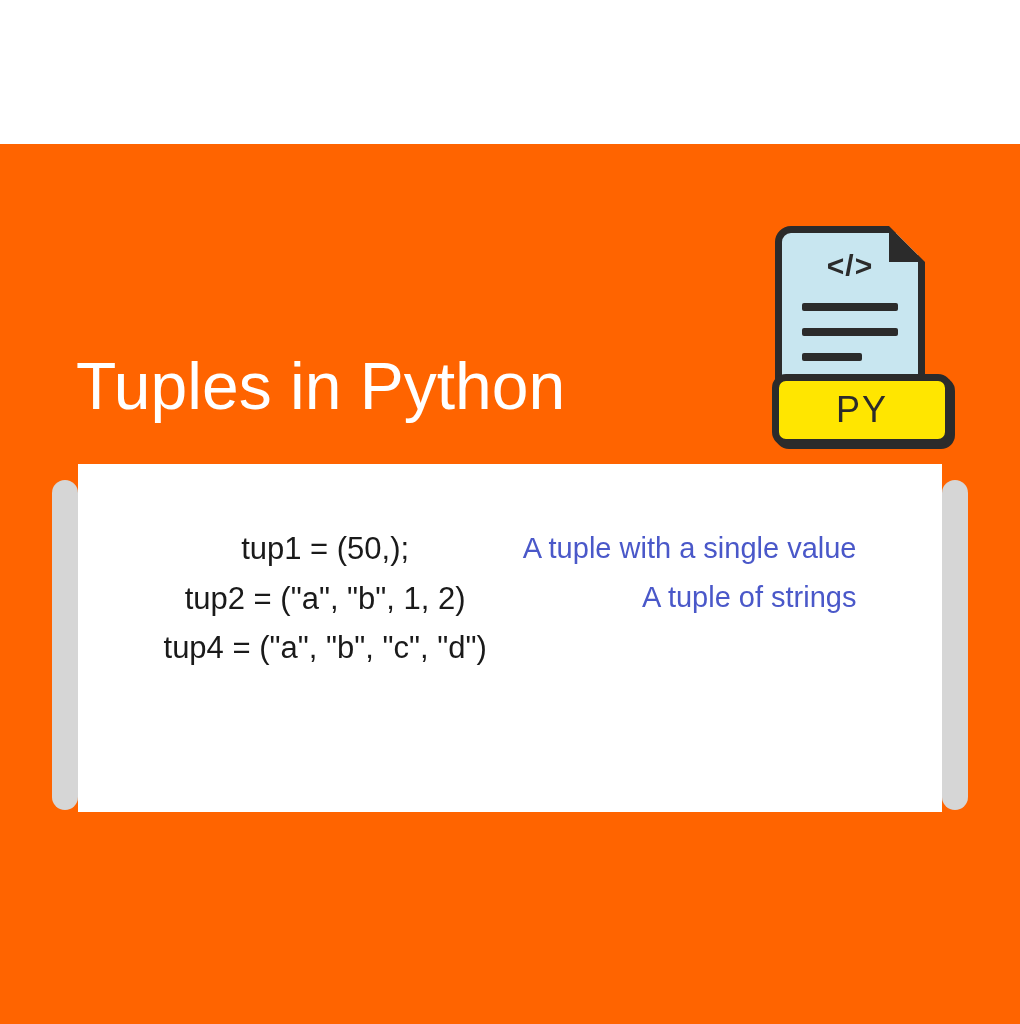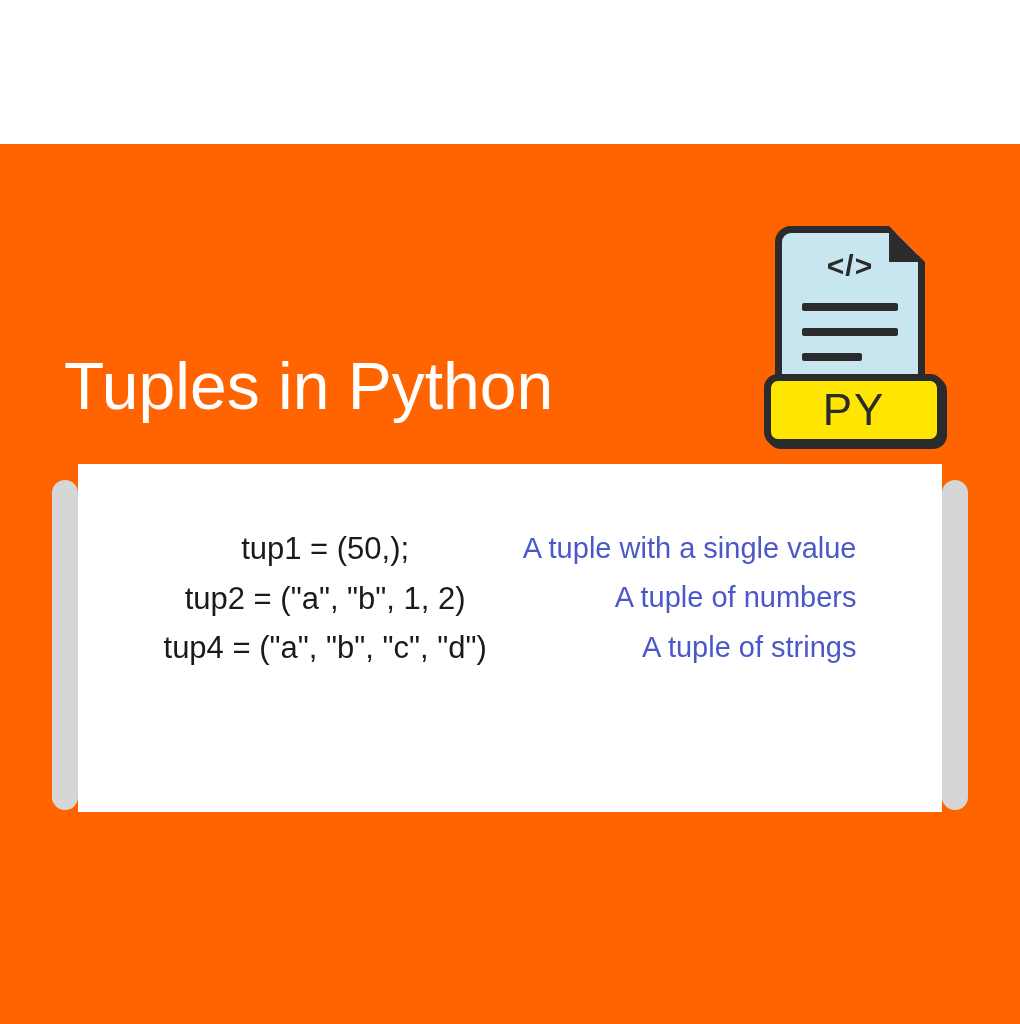--- a/index.html
+++ b/index.html
@@ -20,21 +20,21 @@
     position: absolute;
     top: 144px;
     left: 0;
     width: 1020px;
     height: 320px;
     background: #ff6400;
   }
   .title {
     position: absolute;
     bottom: 40px;
-    left: 64px;
+    left: 76px;
     color: #ffffff;
     font-size: 66px;
     font-weight: 400;
     text-align: center;
   }
   
   .py-icon {
     position: absolute;
     right: 80px;
     bottom: 18px;
@@ -87,30 +87,30 @@
     height: 8px;
     background: #2b2b2b;
     border-radius: 2px;
   }
   .py-file .l1 { top: 70px; }
   .py-file .l2 { top: 95px; }
   .py-file .l3 { top: 120px; width: 60px; }
   .py-label {
     position: absolute;
     bottom: 0;
-    left: 4px;
+    left: 12px;
     width: 180px;
     height: 72px;
     background: #ffe600;
     border: 7px solid #2b2b2b;
     border-radius: 14px;
     display: flex;
     align-items: center;
     justify-content: center;
-    font-size: 44px;
+    font-size: 36px;
     font-weight: 500;
     color: #2b2b2b;
     box-shadow: 3px 3px 0 #2b2b2b;
     letter-spacing: 2px;
   }
 
   
   .card-wrap {
     position: absolute;
     top: 464px;
@@ -198,21 +198,20 @@
     <div class="grey-right"></div>
     <div class="card">
       <div class="card-cols">
         <div class="col-code">
           <div>tup1 = (50,);</div>
           <div>tup2 = ("a", "b", 1, 2)</div>
           <div>tup4 = ("a", "b", "c", "d")</div>
         </div>
         <div class="col-desc">
           <div>A tuple with a single value</div>
-          <div>A tuple of numbers</div>
           <div>A tuple of strings</div>
         </div>
       </div>
     </div>
   </div>
 
   <div class="footer-band"></div>
 </div>
 
 </body></html>

